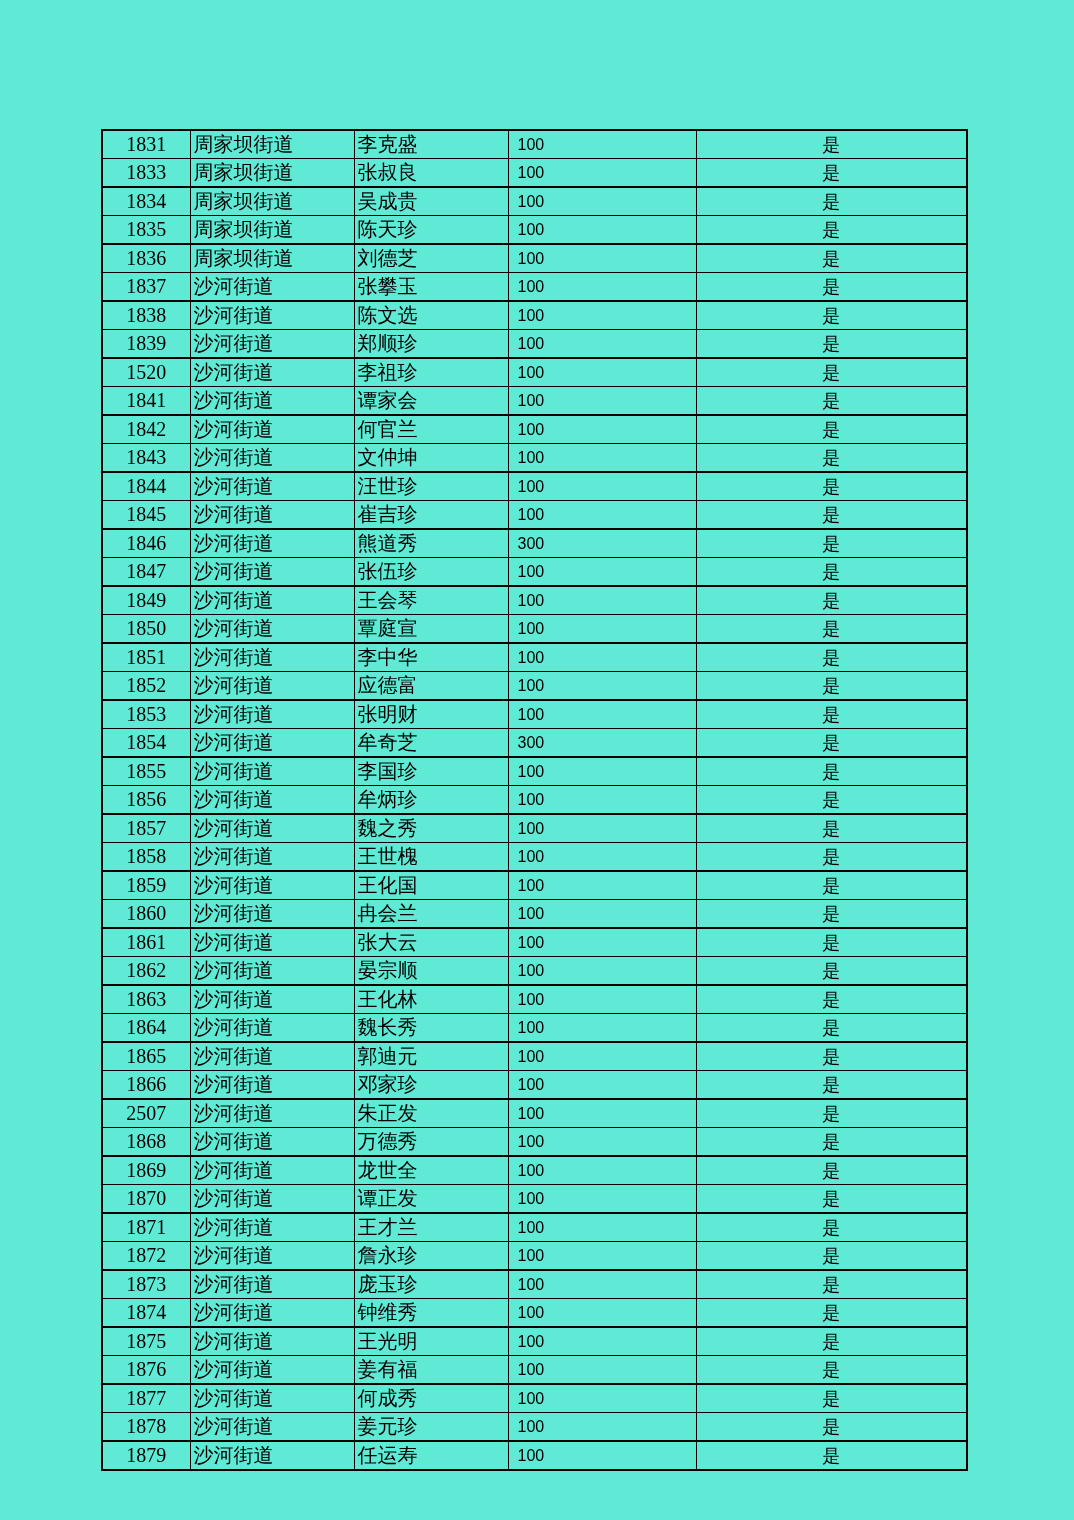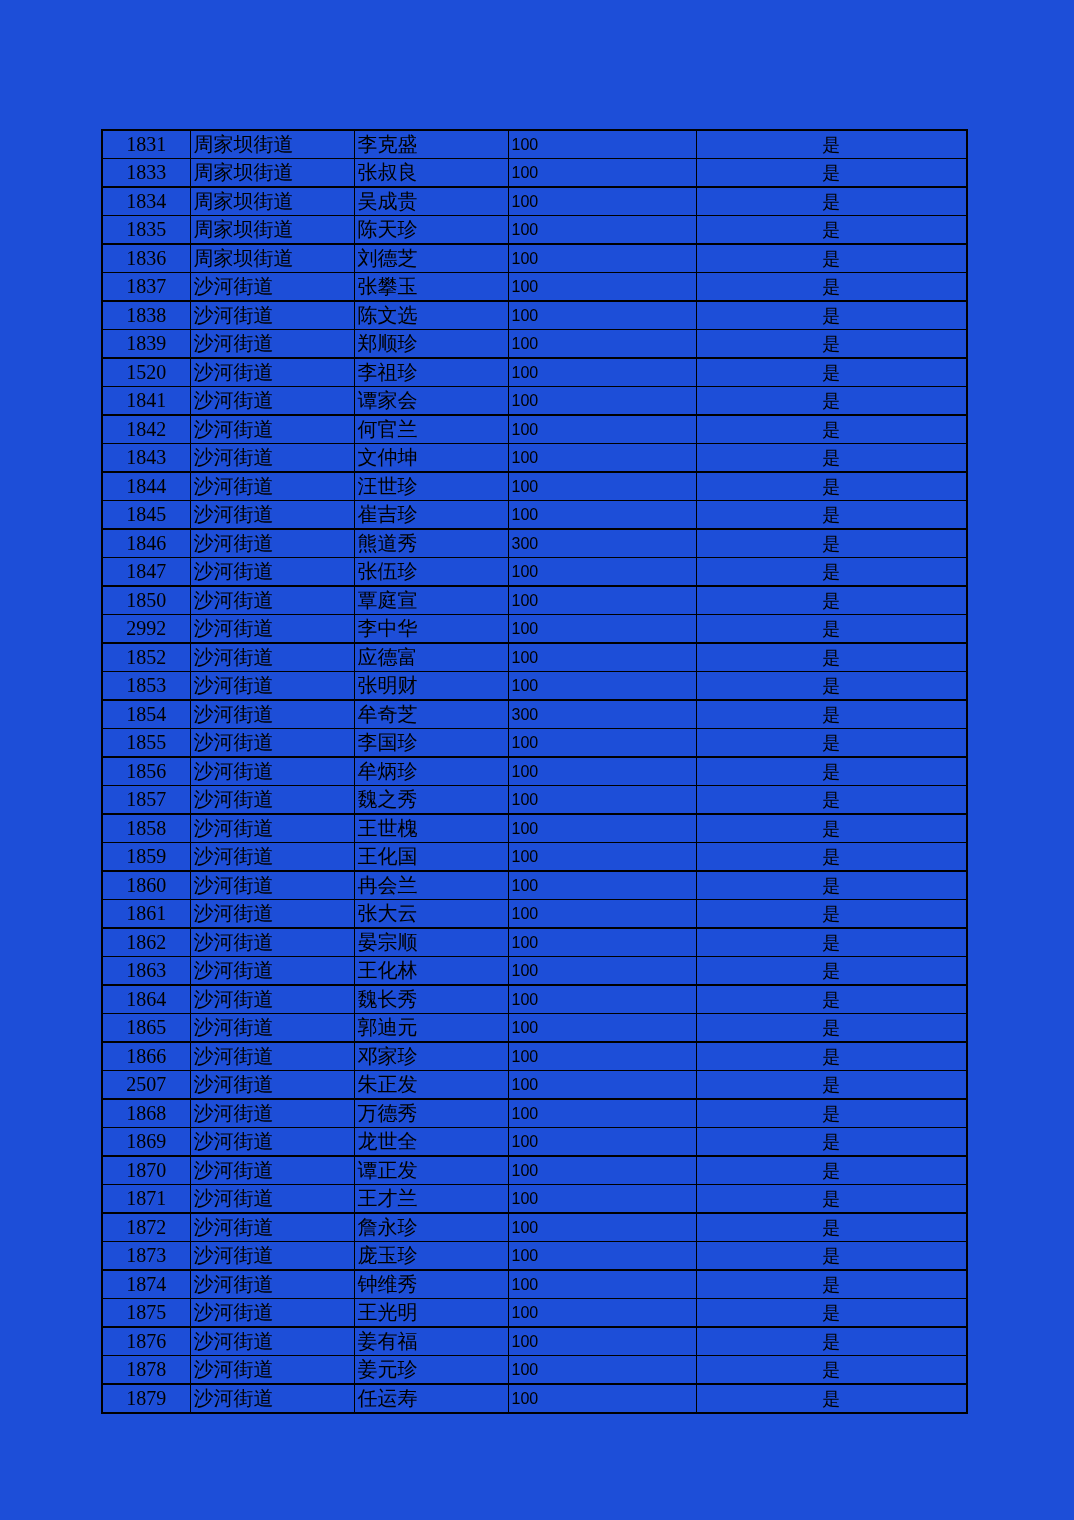--- a/index.html
+++ b/index.html
@@ -1,21 +1,21 @@
 <!DOCTYPE html>
 <html><head>
 <meta charset="utf-8">
 <style>
   * { margin: 0; padding: 0; box-sizing: border-box; }
   html, body { background: #ffffff; }
   .page {
     position: relative;
     width: 1074px;
     height: 1520px;
-    background: #1d4ed8;
+    background: #5eead4;
     overflow: hidden;
   }
   table.roster {
     position: absolute;
     left: 101px;
     top: 129px;
     width: 865px;
     height: 1249px;
     border-collapse: collapse;
     table-layout: fixed;
@@ -43,21 +43,21 @@
     font-size: 20px;
   }
   td.col-street, td.col-name {
     text-align: left;
     padding-left: 3px;
     font-family: "Liberation Serif", "DejaVu Serif", serif;
     font-size: 20px;
   }
   td.col-amount {
     text-align: left;
-    padding-left: 3px;
+    padding-left: 9px;
     font-family: "Liberation Sans", "DejaVu Sans", sans-serif;
     font-size: 16px;
   }
   td.col-confirmed {
     text-align: center;
     font-family: "Liberation Serif", "DejaVu Serif", serif;
     font-size: 18px;
   }
 </style>
 </head>
@@ -179,28 +179,35 @@
           <td class="col-confirmed">是</td>
         </tr>
         <tr>
           <td class="col-id">1847</td>
           <td class="col-street">沙河街道</td>
           <td class="col-name">张伍珍</td>
           <td class="col-amount">100</td>
           <td class="col-confirmed">是</td>
         </tr>
         <tr>
+          <td class="col-id">1849</td>
+          <td class="col-street">沙河街道</td>
+          <td class="col-name">王会琴</td>
+          <td class="col-amount">100</td>
+          <td class="col-confirmed">是</td>
+        </tr>
+        <tr>
           <td class="col-id">1850</td>
           <td class="col-street">沙河街道</td>
           <td class="col-name">覃庭宣</td>
           <td class="col-amount">100</td>
           <td class="col-confirmed">是</td>
         </tr>
         <tr>
-          <td class="col-id">2992</td>
+          <td class="col-id">1851</td>
           <td class="col-street">沙河街道</td>
           <td class="col-name">李中华</td>
           <td class="col-amount">100</td>
           <td class="col-confirmed">是</td>
         </tr>
         <tr>
           <td class="col-id">1852</td>
           <td class="col-street">沙河街道</td>
           <td class="col-name">应德富</td>
           <td class="col-amount">100</td>
@@ -364,20 +371,27 @@
           <td class="col-id">1875</td>
           <td class="col-street">沙河街道</td>
           <td class="col-name">王光明</td>
           <td class="col-amount">100</td>
           <td class="col-confirmed">是</td>
         </tr>
         <tr>
           <td class="col-id">1876</td>
           <td class="col-street">沙河街道</td>
           <td class="col-name">姜有福</td>
+          <td class="col-amount">100</td>
+          <td class="col-confirmed">是</td>
+        </tr>
+        <tr>
+          <td class="col-id">1877</td>
+          <td class="col-street">沙河街道</td>
+          <td class="col-name">何成秀</td>
           <td class="col-amount">100</td>
           <td class="col-confirmed">是</td>
         </tr>
         <tr>
           <td class="col-id">1878</td>
           <td class="col-street">沙河街道</td>
           <td class="col-name">姜元珍</td>
           <td class="col-amount">100</td>
           <td class="col-confirmed">是</td>
         </tr>

